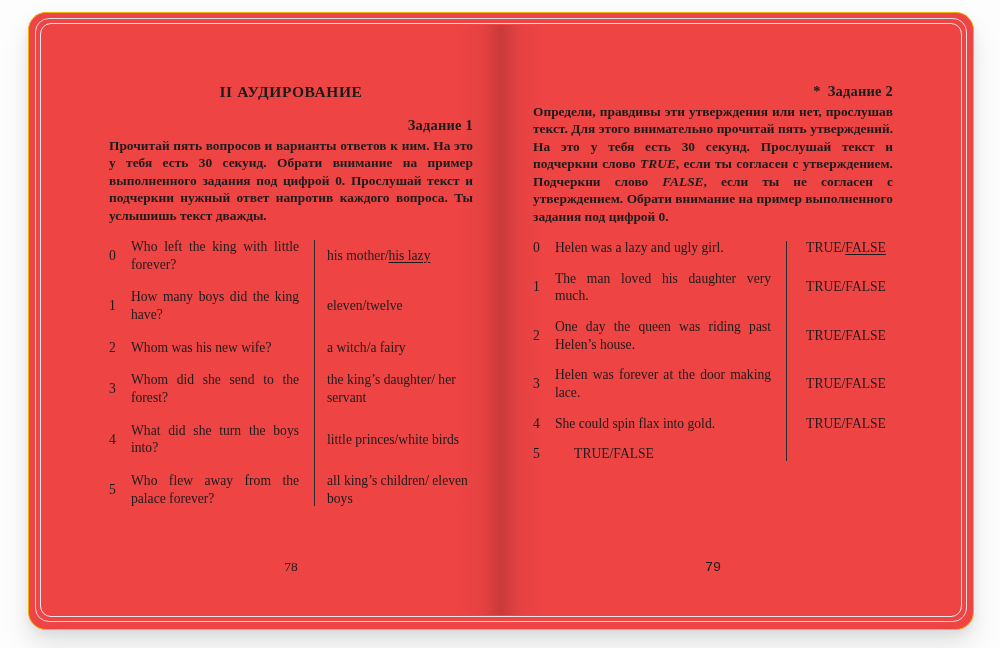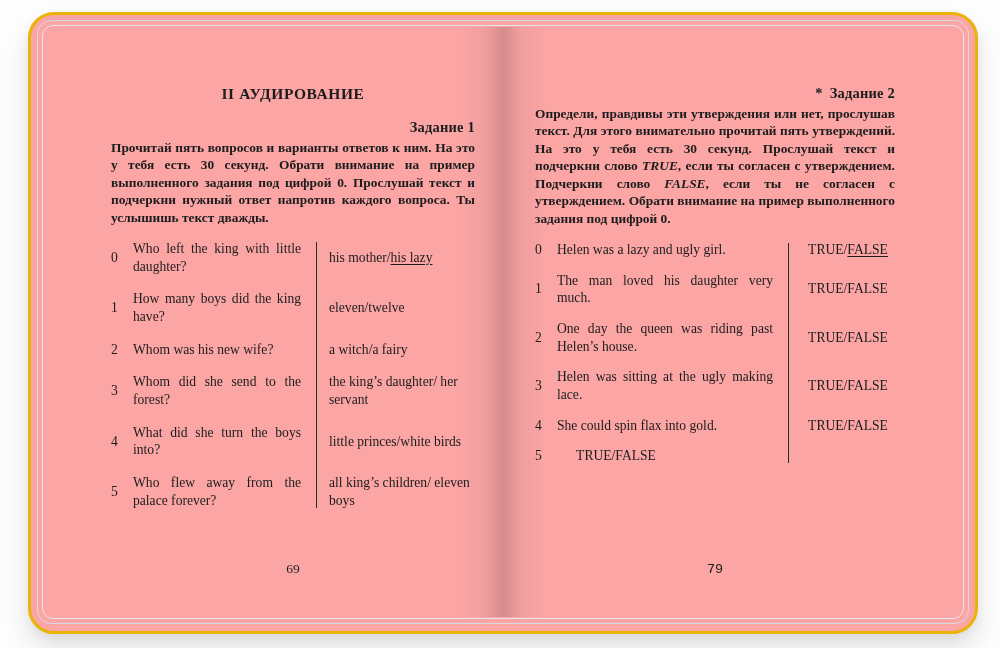--- a/index.html
+++ b/index.html
@@ -7,23 +7,23 @@
     width: 1000px; height: 648px;
     background: #fdfdfd;
     overflow: hidden;
     font-family: "Liberation Serif", "DejaVu Serif", serif;
     color: #1c1c1c;
   }
   .book {
     position: absolute;
     left: 28px; top: 12px;
     width: 944px; height: 616px;
-    background: #fca5a5;
-    border: 3px solid #eab308;
-    border-radius: 26px;
+    background: #ef4444;
+    border: 1px solid #eab308;
+    border-radius: 18px;
     box-shadow: 0 16px 28px rgba(0,0,0,0.10), 0 4px 10px rgba(0,0,0,0.06);
   }
   .book::before {
     content: ""; position: absolute; inset: 5px 6px 7px 6px;
     border: 1px solid #d8dbde; border-radius: 14px; pointer-events: none;
   }
   .book::after {
     content: ""; position: absolute; inset: 10px 11px 12px 11px;
     border: 1px solid #e4e6e9; border-radius: 11px; pointer-events: none;
   }
@@ -92,21 +92,21 @@
     <div class="page page-left">
       <div class="section-title">II  АУДИРОВАНИЕ</div>
       <div class="task-head">Задание 1</div>
       <p class="instructions">Прочитай пять вопросов и варианты ответов к ним. На это у тебя есть 30 секунд. Обрати внимание на пример выполненного задания под цифрой 0. Прослушай текст и подчеркни нужный ответ напротив каждого вопроса. Ты услышишь текст дважды.</p>
 
       <div class="qa-table">
         <div class="divider"></div>
 
         <div class="row">
           <span class="num">0</span>
-          <span class="q">Who left the king with little daughter?</span>
+          <span class="q">Who left the king with little forever?</span>
           <span class="a"><span>his mother/</span><span class="u">his lazy</span></span>
         </div>
 
         <div class="row">
           <span class="num">1</span>
           <span class="q">How many boys did the king have?</span>
           <span class="a"><span>eleven/twelve</span><span class="u"></span></span>
         </div>
 
         <div class="row">
@@ -127,21 +127,21 @@
           <span class="a"><span>little princes/white birds</span><span class="u"></span></span>
         </div>
 
         <div class="row">
           <span class="num">5</span>
           <span class="q">Who flew away from the palace forever?</span>
           <span class="a"><span>all king’s children/ eleven boys</span><span class="u"></span></span>
         </div>
       </div>
 
-      <div class="page-number">69</div>
+      <div class="page-number">78</div>
     </div>
 
     <div class="page page-right">
       <div class="task-head"><span class="task-marker">*</span><span>Задание 2</span></div>
 
       <p class="instructions"><span>Определи, правдивы эти утверждения или нет, прослушав текст. Для этого внимательно прочитай пять утверждений. На это у тебя есть 30 секунд. Прослушай текст и подчеркни слово </span><span class="it">TRUE</span><span>, если ты согласен с утверждением. Подчеркни слово </span><span class="it">FALSE</span><span>, если ты не согласен с утверждением. Обрати внимание на пример выполненного задания под цифрой 0.</span></p>
 
       <div class="qa-table">
         <div class="divider"></div>
 
@@ -158,21 +158,21 @@
         </div>
 
         <div class="row">
           <span class="num">2</span>
           <span class="q">One day the queen was riding past Helen’s house.</span>
           <span class="tf"><span>TRUE/FALSE</span><span class="u"></span></span>
         </div>
 
         <div class="row">
           <span class="num">3</span>
-          <span class="q">Helen was sitting at the ugly making lace.</span>
+          <span class="q">Helen was forever at the door making lace.</span>
           <span class="tf"><span>TRUE/FALSE</span><span class="u"></span></span>
         </div>
 
         <div class="row">
           <span class="num">4</span>
           <span class="q">She could spin flax into gold.</span>
           <span class="tf"><span>TRUE/FALSE</span><span class="u"></span></span>
         </div>
 
         <div class="row">

